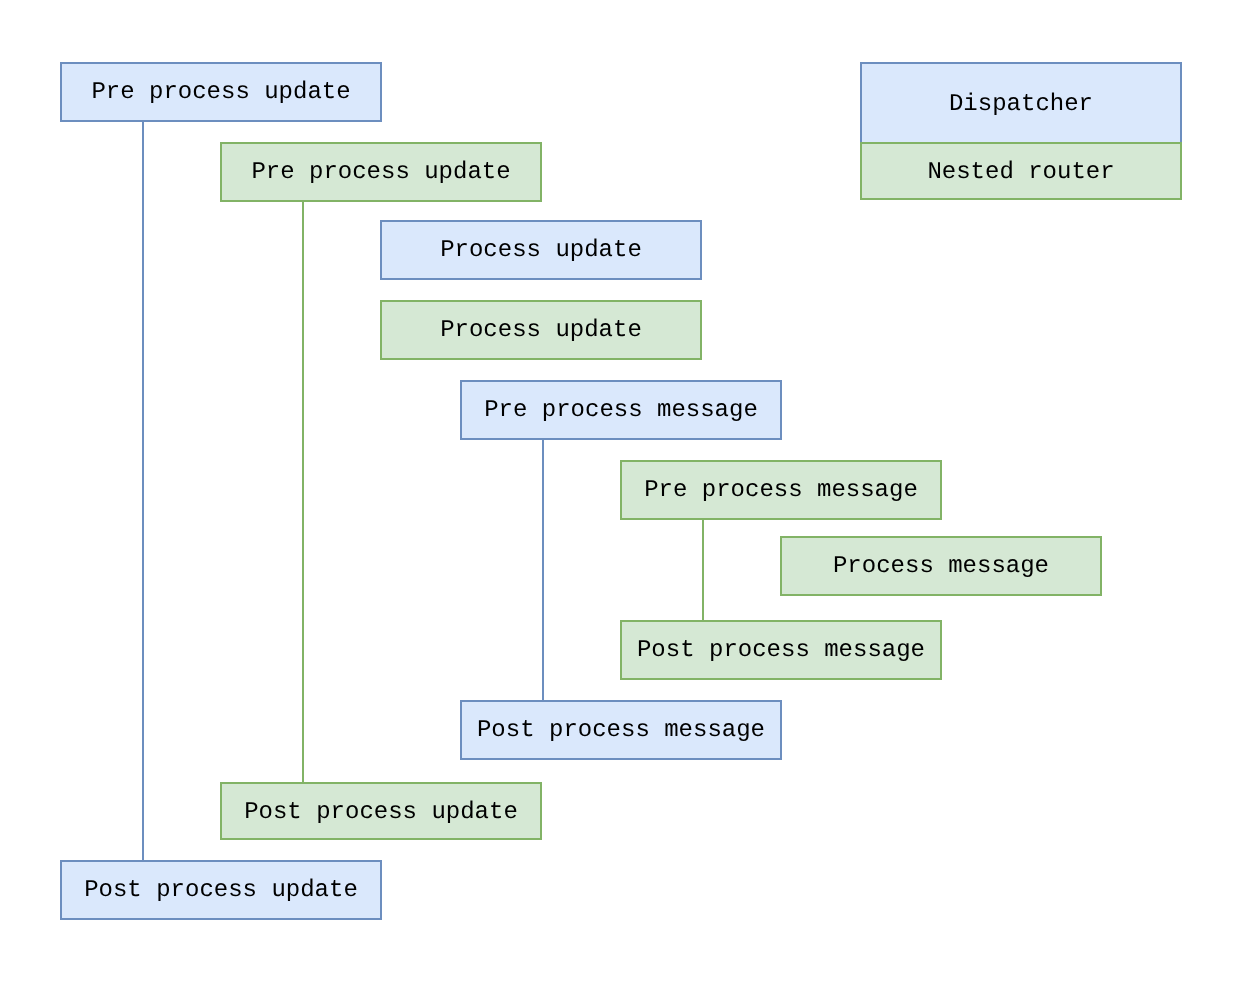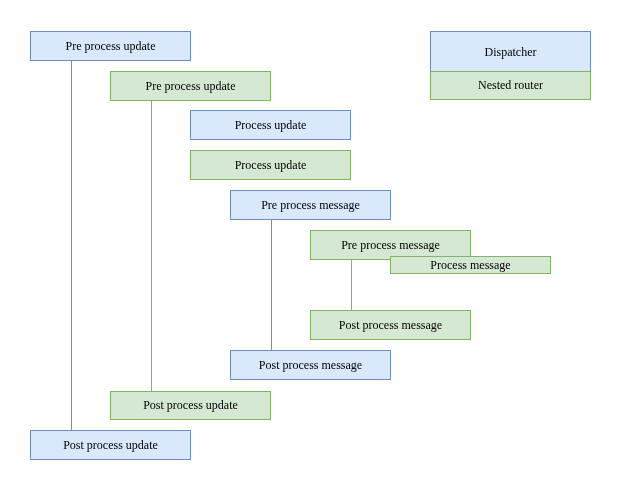--- a/index.html
+++ b/index.html
@@ -6,21 +6,21 @@
     margin: 0;
     padding: 0;
     background: #ffffff;
   }
   #canvas {
     position: relative;
     width: 621px;
     height: 491px;
     background: #ffffff;
     overflow: hidden;
-    font-family: Liberation Serif, serif;
+    font-family: Liberation Mono, monospace;
   }
   .node {
     position: absolute;
     box-sizing: border-box;
     border: 1px solid;
     display: flex;
     align-items: center;
     justify-content: center;
     font-size: 12px;
     color: #000000;
@@ -55,21 +55,21 @@
     </div>
     <div class="node green" style="left: 190px; top: 150px; width: 161px; height: 30px;">
       <span>Process update</span>
     </div>
     <div class="node blue" style="left: 230px; top: 190px; width: 161px; height: 30px;">
       <span>Pre process message</span>
     </div>
     <div class="node green" style="left: 310px; top: 230px; width: 161px; height: 30px;">
       <span>Pre process message</span>
     </div>
-    <div class="node green" style="left: 390px; top: 256px; width: 161px; height: 18px; text-align: center;">
+    <div class="node green" style="left: 390px; top: 268px; width: 161px; height: 30px; text-align: center;">
       <span>Process message</span>
     </div>
     <div class="node green" style="left: 310px; top: 310px; width: 161px; height: 30px;">
       <span>Post process message</span>
     </div>
     <div class="node blue" style="left: 230px; top: 350px; width: 161px; height: 30px;">
       <span>Post process message</span>
     </div>
     <div class="node green" style="left: 110px; top: 391px; width: 161px; height: 29px;">
       <span>Post process update</span>

